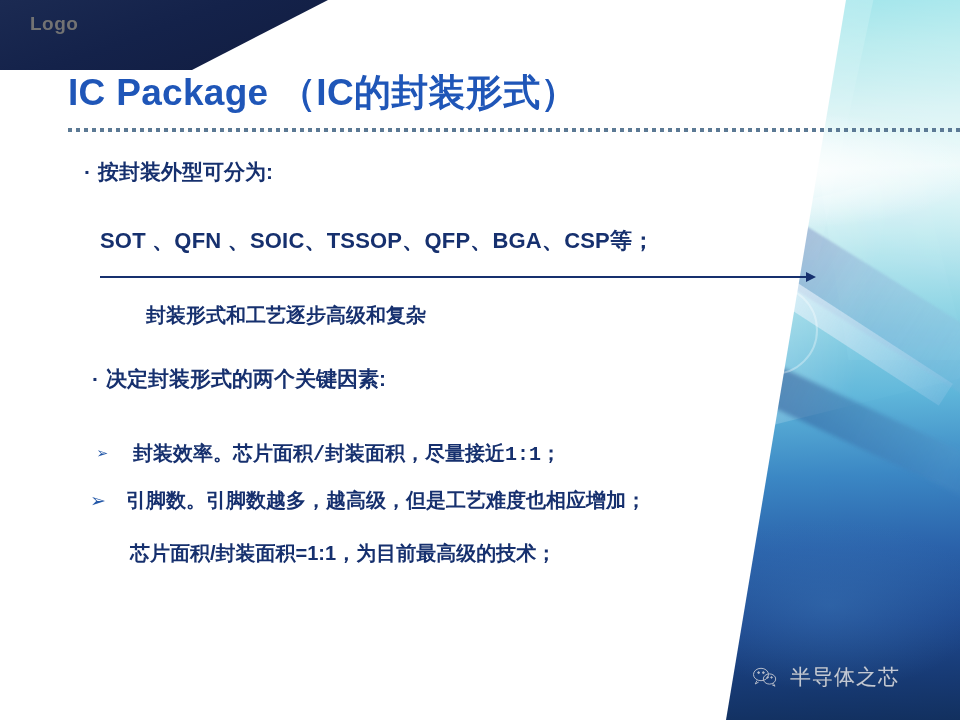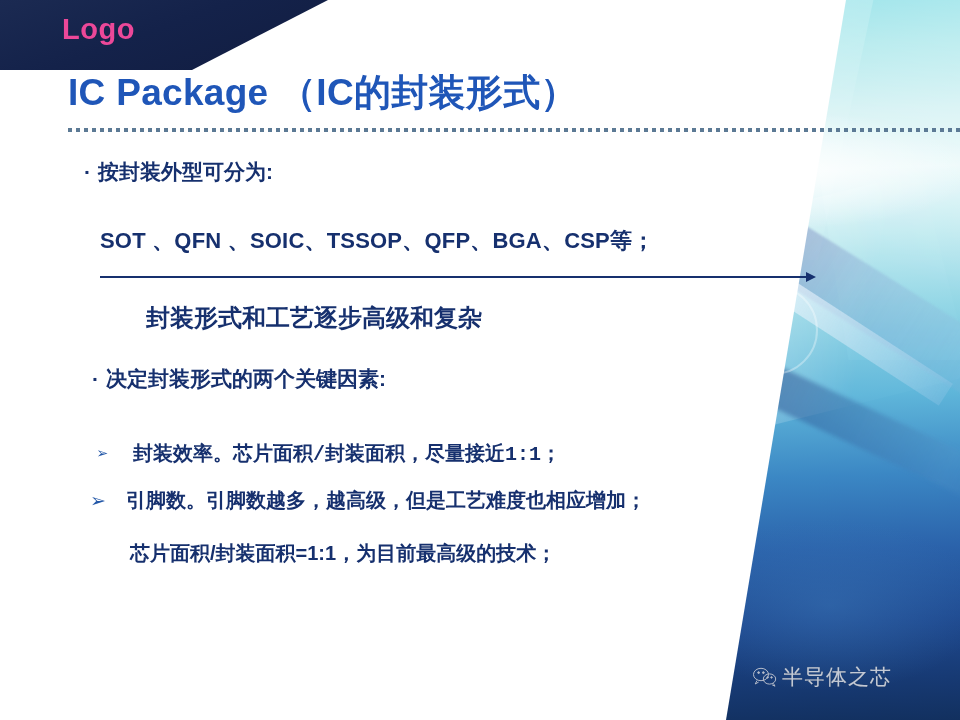--- a/index.html
+++ b/index.html
@@ -144,26 +144,25 @@
     top: 0;
     width: 400px;
     height: 70px;
     background: linear-gradient(160deg, #1b2a52 0%, #14224a 40%, #101b3e 100%);
     clip-path: polygon(0% 0%, 82% 0%, 48% 100%, 0% 100%);
   }
   .banner-logo {
     position: absolute;
     left: 30px;
     top: 13px;
-    color: #ec4899;
-    font-size: 29px;
+    color: #737373;
+    font-size: 19px;
     font-weight: bold;
     letter-spacing: .5px;
     font-family: "Liberation Sans", sans-serif;
-    margin-left: 32px;
   }
 
   
   .title {
     position: absolute;
     left: 68px;
     top: 68px;
     font-size: 37px;
     font-weight: bold;
     color: #1f56b8;
@@ -236,21 +235,21 @@
     width: 0;
     height: 0;
     border-left: 10px solid #16306e;
     border-top: 5px solid transparent;
     border-bottom: 5px solid transparent;
   }
 
   .arrow-caption {
     left: 146px;
     top: 302px;
-    font-size: 24px;
+    font-size: 20px;
   }
 
   .bullet-2 {
     left: 92px;
     top: 365px;
     font-size: 21px;
   }
 
   .sub-item {
     font-size: 20px;
@@ -277,21 +276,21 @@
   }
   .para div { white-space: nowrap; }
 
   
   .watermark {
     position: absolute;
     left: 752px;
     top: 663px;
     display: flex;
     align-items: center;
-    gap: 4px;
+    gap: 12px;
     opacity: .82;
   }
   .wm-icon {
     width: 26px;
     height: 22px;
     position: relative;
   }
   .wm-text {
     font-size: 21px;
     color: #e8e8ea;

